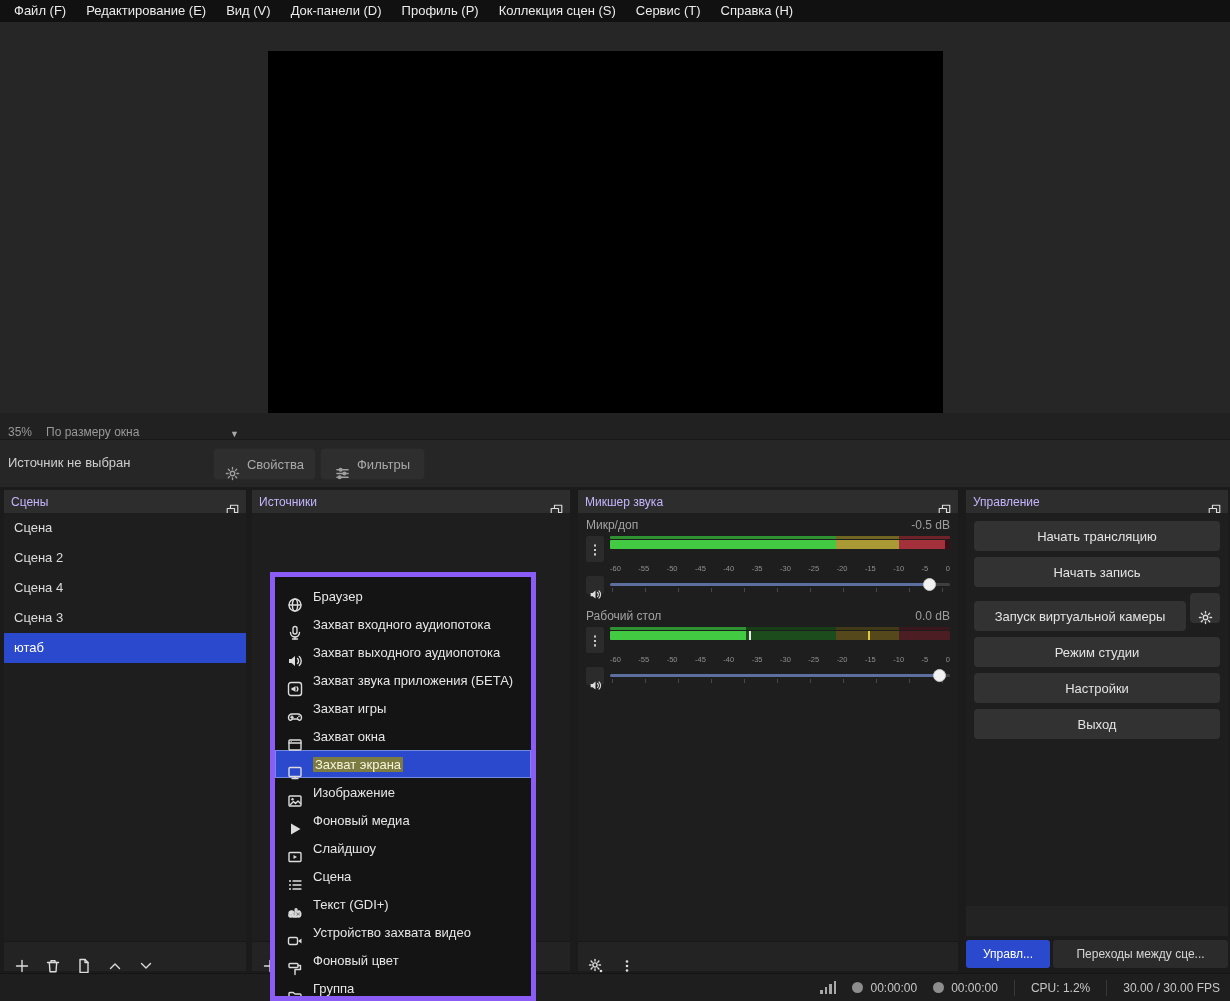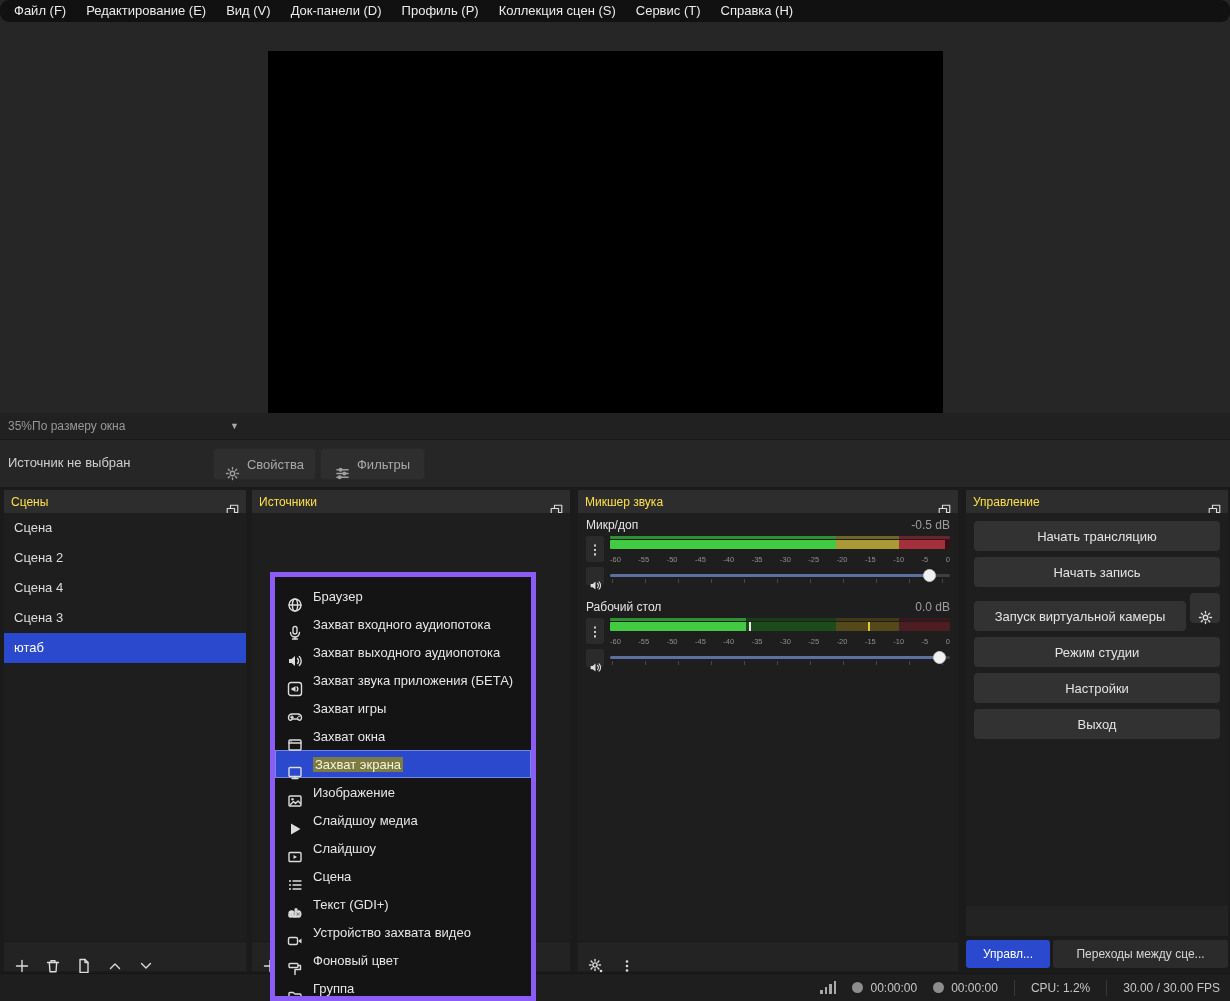--- a/index.html
+++ b/index.html
@@ -1,77 +1,77 @@
 <!DOCTYPE html>
 <html><head>
 <meta charset="utf-8">
 <style>
   * { margin:0; padding:0; box-sizing:border-box; }
   html,body { width:1230px; height:1001px; }
   body { position:relative; background:#262626; font-family:"Liberation Sans",sans-serif; color:#dedede; overflow:hidden; }
 
   
   .menubar { position:absolute; top:0; left:0; right:0; height:22px; background:#111112;
-             display:flex; align-items:center; padding-left:4px; z-index:5;border-radius:9px; }
+             display:flex; align-items:center; padding-left:4px; z-index:5; }
   .menubar .mi { padding:0 10px; font-size:13px; color:#ececec; line-height:22px; cursor:default; }
 
   
   .top-area { position:absolute; top:22px; left:0; right:0; height:391px; background:#262626; }
   .preview-canvas { position:absolute; top:29px; left:268px; width:675px; height:381px; background:#000; }
 
   .zoom-strip { position:absolute; top:413px; left:0; right:0; height:27px; background:#212121;
-                border-bottom:1px solid #181818; display:flex; align-items:center; font-size:12px; color:#989898; }
+                border-bottom:1px solid #181818; display:flex; align-items:flex-end; font-size:12px; color:#989898; }
   .zoom-strip .zl { margin-left:8px; }
-  .zoom-strip .zm { }
+  .zoom-strip .zm { margin-left:14px; }
   .zoom-strip .caret { position:absolute; left:230px; font-size:9px; color:#aaa; }
 
   .src-strip { position:absolute; top:441px; left:0; right:0; height:46px; background:#262626; }
   .src-strip .lbl { position:absolute; left:8px; top:14px; font-size:13px; color:#cfcfcf; }
   .tb-btn { position:absolute; top:7px; height:32px; background:#2e2e2e; border:1px solid #282828; border-radius:4px;
             display:flex; align-items:center; justify-content:center; gap:7px; font-size:13px; color:#a9a9a9; }
   .tb-btn.props { left:213px; width:103px; }
   .tb-btn.filters { left:320px; width:105px; }
 
   
   .docks-bg { position:absolute; top:487px; left:0; right:0; height:486px; background:#1b1b1b; }
   .panel { position:absolute; background:#232323; }
   .panel-header { height:23px; background:#2d2d2d; display:flex; align-items:center; justify-content:space-between;
-                  padding:0 7px; font-size:12px; color:#fde047; }
+                  padding:0 7px; font-size:12px; color:#c4b5fd; }
   .panel-body { position:absolute; top:23px; left:0; right:0; bottom:30px; background:#1e1e1e; }
   .panel-footer { position:absolute; bottom:0; left:0; right:0; height:30px; background:#232323;
                   border-top:1px solid #181818; display:flex; align-items:center; gap:15px; padding:0 10px; }
 
   .scenes-panel   { left:4px;   top:490px; width:242px; height:481px; }
   .sources-panel  { left:252px; top:490px; width:318px; height:481px; }
   .mixer-panel    { left:578px; top:490px; width:380px; height:481px; }
   .controls-panel { left:966px; top:490px; width:262px; height:446px; }
 
   .scene-item { height:30px; line-height:30px; padding-left:10px; font-size:13px; color:#dcdcdc; cursor:default; }
   .scene-item.sel { background:#2b49cc; color:#fff; }
 
   
   .channel { margin:4px 8px 14px 8px; }
   .ch-head { display:flex; justify-content:space-between; font-size:12px; height:16px; align-items:center; }
-  .ch-name { color:#e5e5e5; }
+  .ch-name { color:#a3a3a3; }
   .ch-db { color:#9d9d9d; }
   .ch-row { display:flex; gap:6px; margin-top:3px; }
   .sq-btn { background:#2b2b2b; border-radius:2px; display:flex; align-items:center; justify-content:center; }
   .dots-btn { width:18px; height:26px; color:#d5d5d5; font-size:13px; font-weight:bold; }
   .mute-btn { width:18px; height:18px; }
   .meter-wrap { flex:1; }
   .meter-peak { height:3px; border-radius:1px; }
   .meter-bar { height:9px; margin-top:1px; position:relative; border-radius:1px; }
   .m1-peak { background:linear-gradient(to right,#2e9230 0,#2e9230 66.5%,#716522 66.5%,#716522 85%,#70222a 85%); }
   .m1-bar  { background:linear-gradient(to right,#42cb42 0,#42cb42 66.5%,#a99a35 66.5%,#a99a35 85%,#a3303a 85%,#a3303a 98.5%,#351015 98.5%); }
   .m2-peak { background:linear-gradient(to right,#2e9230 0,#2e9230 40%,#173f17 40%,#173f17 66.5%,#403a18 66.5%,#403a18 85%,#3a171c 85%); }
   .m2-bar  { background:linear-gradient(to right,#42cb42 0,#42cb42 40%,#1c4c1c 40%,#1c4c1c 66.5%,#55491c 66.5%,#55491c 85%,#4c1d23 85%); }
   .tick { position:absolute; top:0; bottom:0; width:2px; }
   .tick.white { background:#e8e8e8; left:41%; }
   .tick.yellow { background:#e0c83c; left:76%; }
-  .meter-scale { display:flex; justify-content:space-between; font-size:7.5px; color:#8f8f8f; margin-top:6px; }
+  .meter-scale { display:flex; justify-content:space-between; font-size:7.5px; color:#8f8f8f; margin-top:15px; }
   .slider { flex:1; position:relative; height:18px; }
   .slider .track { position:absolute; top:7px; left:0; right:0; height:3px; border-radius:2px; }
   .s1 .track { background:linear-gradient(to right,#5c6f9e 0,#5c6f9e 94%,#3f3f3f 94%); }
   .s2 .track { background:linear-gradient(to right,#5c6f9e 0,#5c6f9e 97%,#3f3f3f 97%); }
   .slider .ticks { position:absolute; top:12px; left:2px; right:2px; height:4px;
                    background:repeating-linear-gradient(to right,#474747 0 1px,transparent 1px 33px); }
   .slider .handle { position:absolute; top:2px; width:13px; height:13px; border-radius:50%;
                     background:#f1f1f1; border:1px solid #c9c9c9; }
   .s1 .handle { left:calc(94% - 7px); }
   .s2 .handle { left:calc(97% - 7px); }
@@ -517,21 +517,21 @@
         </svg>
       </span>
     <span>Изображение</span>
   </div>
   <div class="cm-item">
     <span class="ic">
         <svg viewBox="0 0 16 16" width="16" height="16">
           <path class="fl" d="M4 2.5L13.5 8 4 13.5z"></path>
         </svg>
       </span>
-    <span>Слайдшоу медиа</span>
+    <span>Фоновый медиа</span>
   </div>
   <div class="cm-item">
     <span class="ic">
         <svg viewBox="0 0 16 16" width="16" height="16">
           <rect x="2" y="3.5" width="12" height="9" rx="1"></rect>
           <path class="fl" d="M6.5 6l3.5 2-3.5 2z"></path>
         </svg>
       </span>
     <span>Слайдшоу</span>
   </div>

